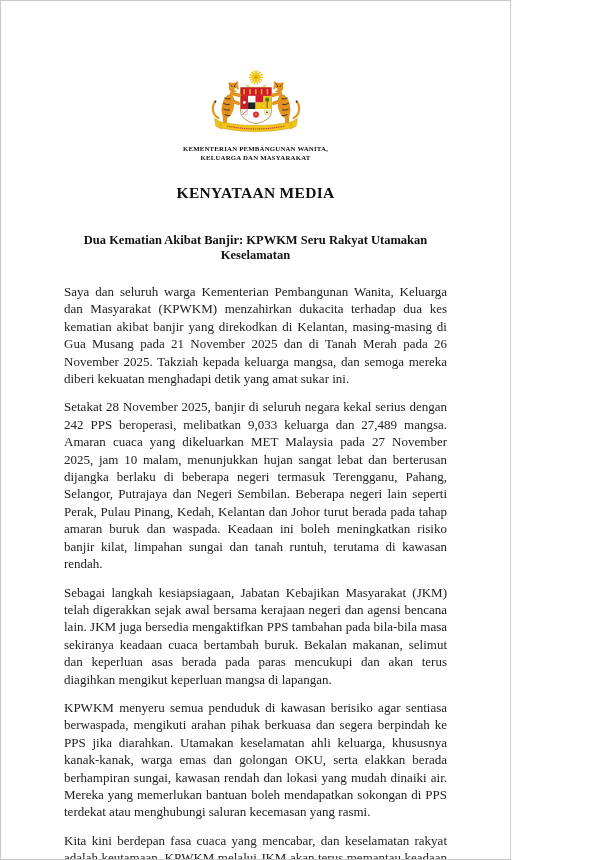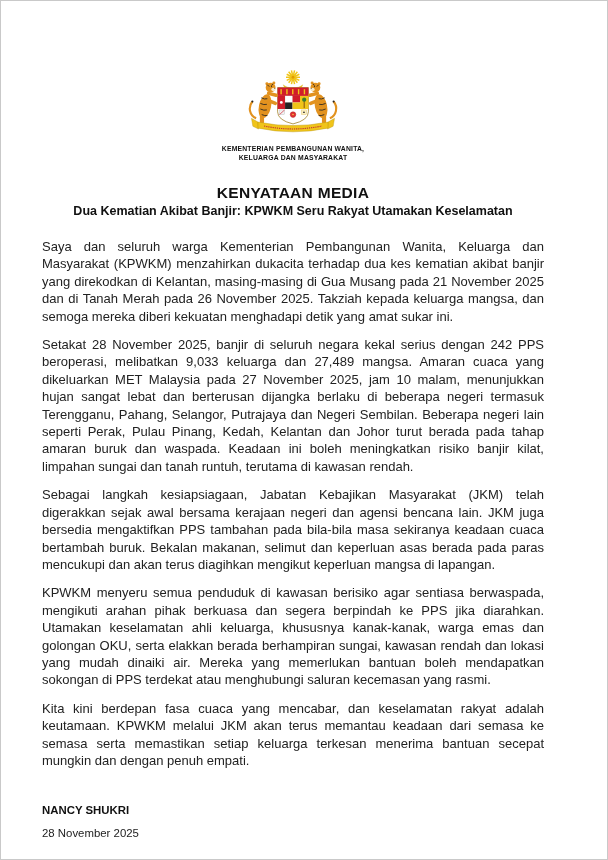--- a/index.html
+++ b/index.html
@@ -1,24 +1,24 @@
 <!DOCTYPE html>
 <html><head>
 <meta charset="utf-8">
 <style>
   * { margin: 0; padding: 0; box-sizing: border-box; }
   html, body { background: #ffffff; }
   .page {
-    width: 608px;
+    width: 511px;
     height: 860px;
     background: #ffffff;
     border: 1px solid #c9c9c9;
-    font-family: Liberation Sans, sans-serif;
+    font-family: Liberation Serif, serif;
     color: #222222;
-    padding: 66px 63px 0 41px;
+    padding: 66px 63px 0 63px;
     overflow: hidden;
   }
   .crest-wrap { text-align: center; }
   .crest-wrap svg { display: inline-block; }
   .ministry {
     margin-top: 3px;
     text-align: center;
     font-size: 6.8px;
     font-weight: 700;
     line-height: 9px;
@@ -27,21 +27,21 @@
   }
   .doc-title {
     margin-top: 22px;
     text-align: center;
     font-size: 15.5px;
     font-weight: 700;
     letter-spacing: 0.3px;
     color: #111111;
   }
   .doc-subtitle {
-    margin-top: 2px;
+    margin-top: 31px;
     text-align: center;
     font-size: 12.5px;
     font-weight: 700;
     color: #111111;
   }
   .body-text { margin-top: 20px; }
   .para {
     font-size: 13px;
     line-height: 17.4px;
     text-align: justify;

